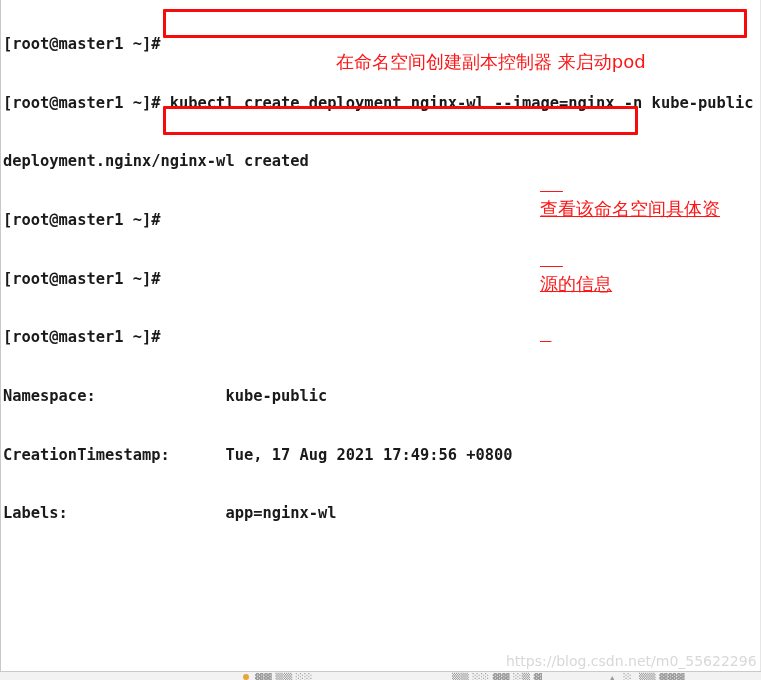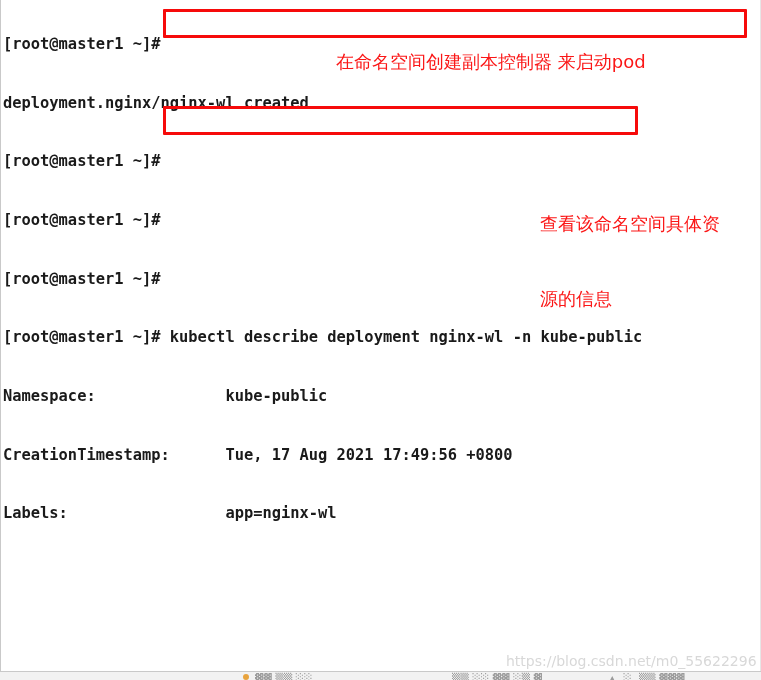--- a/index.html
+++ b/index.html
@@ -91,22 +91,23 @@
     line-height: 25px;
     white-space: pre;
     font-weight: 400;
   }
   #note-create {
     left: 336px;
     top: 49px;
   }
   #note-describe {
     left: 540px;
-    top: 161px;
+    top: 146px;
     width: 215px;
+    text-decoration: underline;
   }
 
   
   #watermark {
     position: absolute;
     left: 506px;
     top: 653px;
     color: #d8d8d8;
     font-family: "DejaVu Sans", "Liberation Sans", sans-serif;
     font-size: 14px;
@@ -145,25 +146,25 @@
 <body>
 
 <div id="screen">
 
   <div class="edge-left"></div>
   <div class="edge-right"></div>
   <div class="edge-bottom"></div>
 
   <div id="terminal">
     <div class="line">[root@master1 ~]#</div>
+    <div class="line">[root@master1 ~]# kubectl create deployment nginx-wl --image=nginx -n kube-public</div>
     <div class="line">deployment.nginx/nginx-wl created</div>
     <div class="line">[root@master1 ~]#</div>
     <div class="line">[root@master1 ~]#</div>
     <div class="line">[root@master1 ~]#</div>
-    <div class="line">[root@master1 ~]# kubectl describe deployment nginx-wl -n kube-public</div>
     <div class="line">Namespace:              kube-public</div>
     <div class="line">CreationTimestamp:      Tue, 17 Aug 2021 17:49:56 +0800</div>
     <div class="line">Labels:                 app=nginx-wl</div>
     
     
     
     
     
     
     

